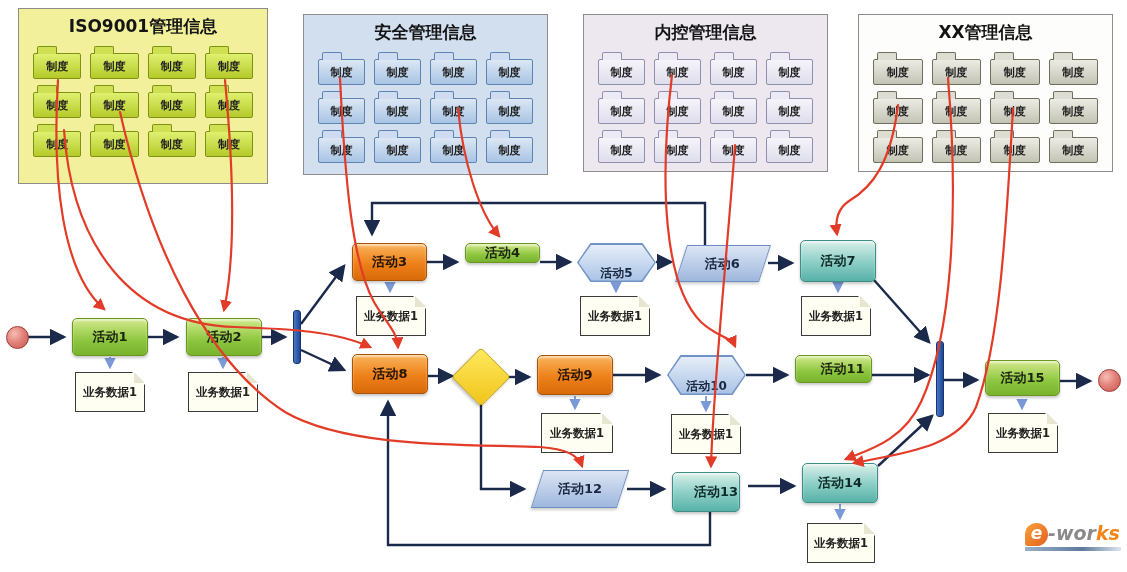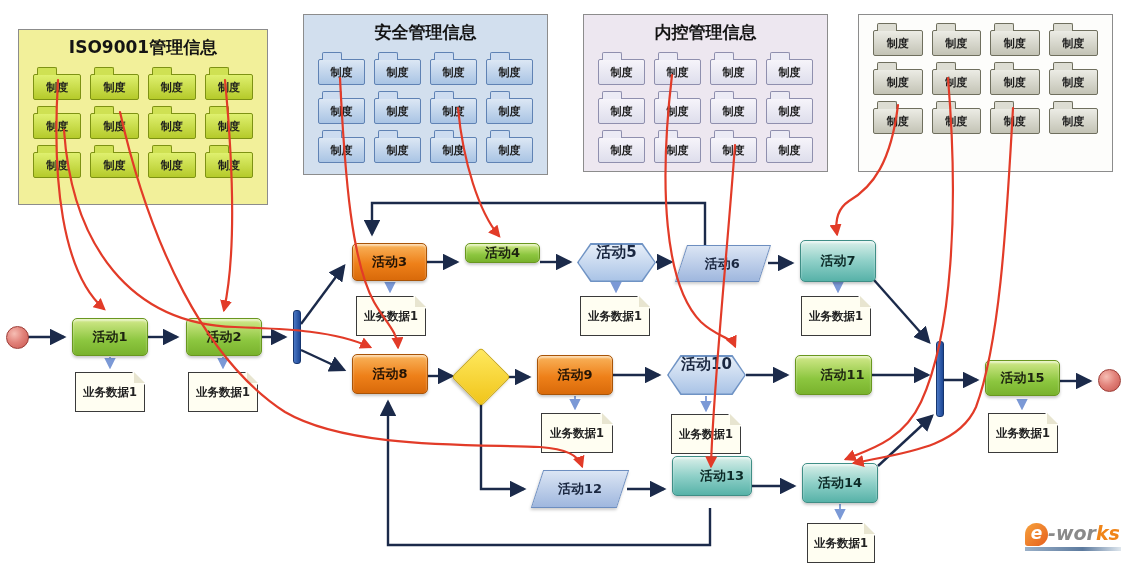--- a/index.html
+++ b/index.html
@@ -2,21 +2,21 @@
 <html><head>
 <meta charset="utf-8">
 <style>
   html,body{margin:0;padding:0;background:#fff;}
   .stage{position:relative;width:1127px;height:572px;background:#fff;overflow:hidden;
          font-family:"DejaVu Sans","Liberation Sans",sans-serif;}
   svg.layer{position:absolute;left:0;top:0;pointer-events:none;}
 
   
   .panel{position:absolute;border:1.5px solid #8c8c8c;box-sizing:border-box;}
-  .p0{left:18px;top:29px;width:250px;height:176px;background:#f2f09a;}
+  .p0{left:18px;top:8px;width:250px;height:176px;background:#f2f09a;}
   .p1{left:303px;top:14px;width:245px;height:161px;background:#d2dfee;}
   .p2{left:583px;top:14px;width:245px;height:158px;background:#ede7f0;}
   .p3{left:858px;top:14px;width:255px;height:158px;background:#fdfdfb;}
   .panel-title{text-align:center;font-size:17px;font-weight:bold;color:#141414;padding-top:6px;}
   .folders{display:grid;grid-template-columns:repeat(4,1fr);column-gap:9px;row-gap:6px;padding:8px 14px 0;}
   .folder{position:relative;height:26px;border-radius:2px;display:flex;align-items:center;justify-content:center;
           font-size:11px;font-weight:bold;color:#1c1c1c;margin-top:7px;border:1px solid;box-sizing:border-box;}
   .folder::before{content:"";position:absolute;top:-8px;left:3px;width:18px;height:7px;
           border:1px solid;border-bottom:none;border-radius:2px 2px 0 0;}
   .p0 .folder{background:linear-gradient(#dff06f,#b5ca2a);border-color:#7e9213;}
@@ -28,23 +28,23 @@
   .p3 .folder{background:linear-gradient(#ecece5,#c3c3b5);border-color:#6f6f5e;}
   .p3 .folder::before{background:#ddddd3;border-color:#6f6f5e;}
 
   
   .act{position:absolute;display:flex;align-items:center;justify-content:center;border-radius:5px;
        border:1.5px solid;box-sizing:border-box;font-weight:bold;font-size:13px;color:#1d2410;
        box-shadow:inset 0 2px 2px rgba(255,255,255,.55),0 2px 3px rgba(0,0,0,.22);}
   .green {background:linear-gradient(#d3e98b,#8cc63f 60%,#79b22d);border-color:#69971f;}
   .orange{background:linear-gradient(#f9b45c,#ee8019 55%,#d96a0a);border-color:#a85408;color:#241405;}
   .teal  {background:linear-gradient(#d9efe9,#8fd0c8 50%,#57b2a8);border-color:#3f8e86;color:#0d2b28;}
-  .hex{position:absolute;display:flex;align-items:flex-start;justify-content:center;
+  .hex{position:absolute;display:flex;align-items:flex-end;justify-content:center;
        clip-path:polygon(17% 0,83% 0,100% 50%,83% 100%,17% 100%,0 50%);background:#6f93c4;
-       font-weight:bold;font-size:15px;color:#1a2740;}
+       font-weight:bold;font-size:12px;color:#1a2740;}
   .hex .fill{position:absolute;inset:1.5px;clip-path:polygon(17% 0,83% 0,100% 50%,83% 100%,17% 100%,0 50%);
        background:linear-gradient(#e6eef8,#a9c3e6);}
   .hex span{position:relative;z-index:1;}
   .para{position:absolute;transform:skewX(-18deg);background:linear-gradient(#dbe5f4,#9fb7de);
         border:1.5px solid #6d8ec0;box-sizing:border-box;display:flex;align-items:center;justify-content:center;
         font-weight:bold;font-size:13px;color:#1a2740;box-shadow:0 2px 3px rgba(0,0,0,.2);}
   .para span{transform:skewX(18deg);}
   .diamond{position:absolute;transform:rotate(45deg);background:linear-gradient(135deg,#ffe95e,#f0c419);
         border:1.5px solid #c9a60f;border-radius:4px;box-sizing:border-box;box-shadow:0 2px 3px rgba(0,0,0,.25);}
   .endpoint{position:absolute;width:23px;height:23px;border-radius:50%;
@@ -239,20 +239,21 @@
       <div class="folder">
           <span>制度</span>
         </div>
       <div class="folder">
           <span>制度</span>
         </div>
     </div>
   </div>
 
   <div class="panel p3">
+    <div class="panel-title">XX管理信息</div>
     <div class="folders">
       <div class="folder">
           <span>制度</span>
         </div>
       <div class="folder">
           <span>制度</span>
         </div>
       <div class="folder">
           <span>制度</span>
         </div>
@@ -314,32 +315,32 @@
       <span>活动8</span>
     </div>
   <div class="diamond" style="left:460px;top:356px;width:42px;height:42px;"></div>
   <div class="act orange" style="left:537px;top:355px;width:76px;height:40px;">
       <span>活动9</span>
     </div>
   <div class="hex" style="left:667px;top:355px;width:79px;height:40px;">
       <i class="fill"></i>
       <span>活动10</span>
     </div>
-  <div class="act green" style="left:795px;top:355px;width:77px;height:40px;padding-left:18px;">
+  <div class="act green" style="left:795px;top:355px;width:77px;height:28px;padding-left:18px;">
       <span>活动11</span>
     </div>
   <div class="bar" style="left:936px;top:341px;height:76px;"></div>
   <div class="act green" style="left:985px;top:360px;width:75px;height:36px;">
       <span>活动15</span>
     </div>
   <div class="endpoint" style="left:1098px;top:369px;"></div>
   <div class="para" style="left:537px;top:470px;width:86px;height:38px;">
       <span>活动12</span>
     </div>
-  <div class="act teal" style="left:672px;top:456px;width:80px;height:40px;padding-left:20px;">
+  <div class="act teal" style="left:672px;top:472px;width:68px;height:40px;padding-left:20px;">
       <span>活动13</span>
     </div>
   <div class="act teal" style="left:802px;top:463px;width:76px;height:40px;">
       <span>活动14</span>
     </div>
 
   <div class="doc" style="left:75px;top:372px;width:70px;height:40px;">
       <span>业务数据1</span>
     </div>
   <div class="doc" style="left:188px;top:372px;width:70px;height:40px;">

